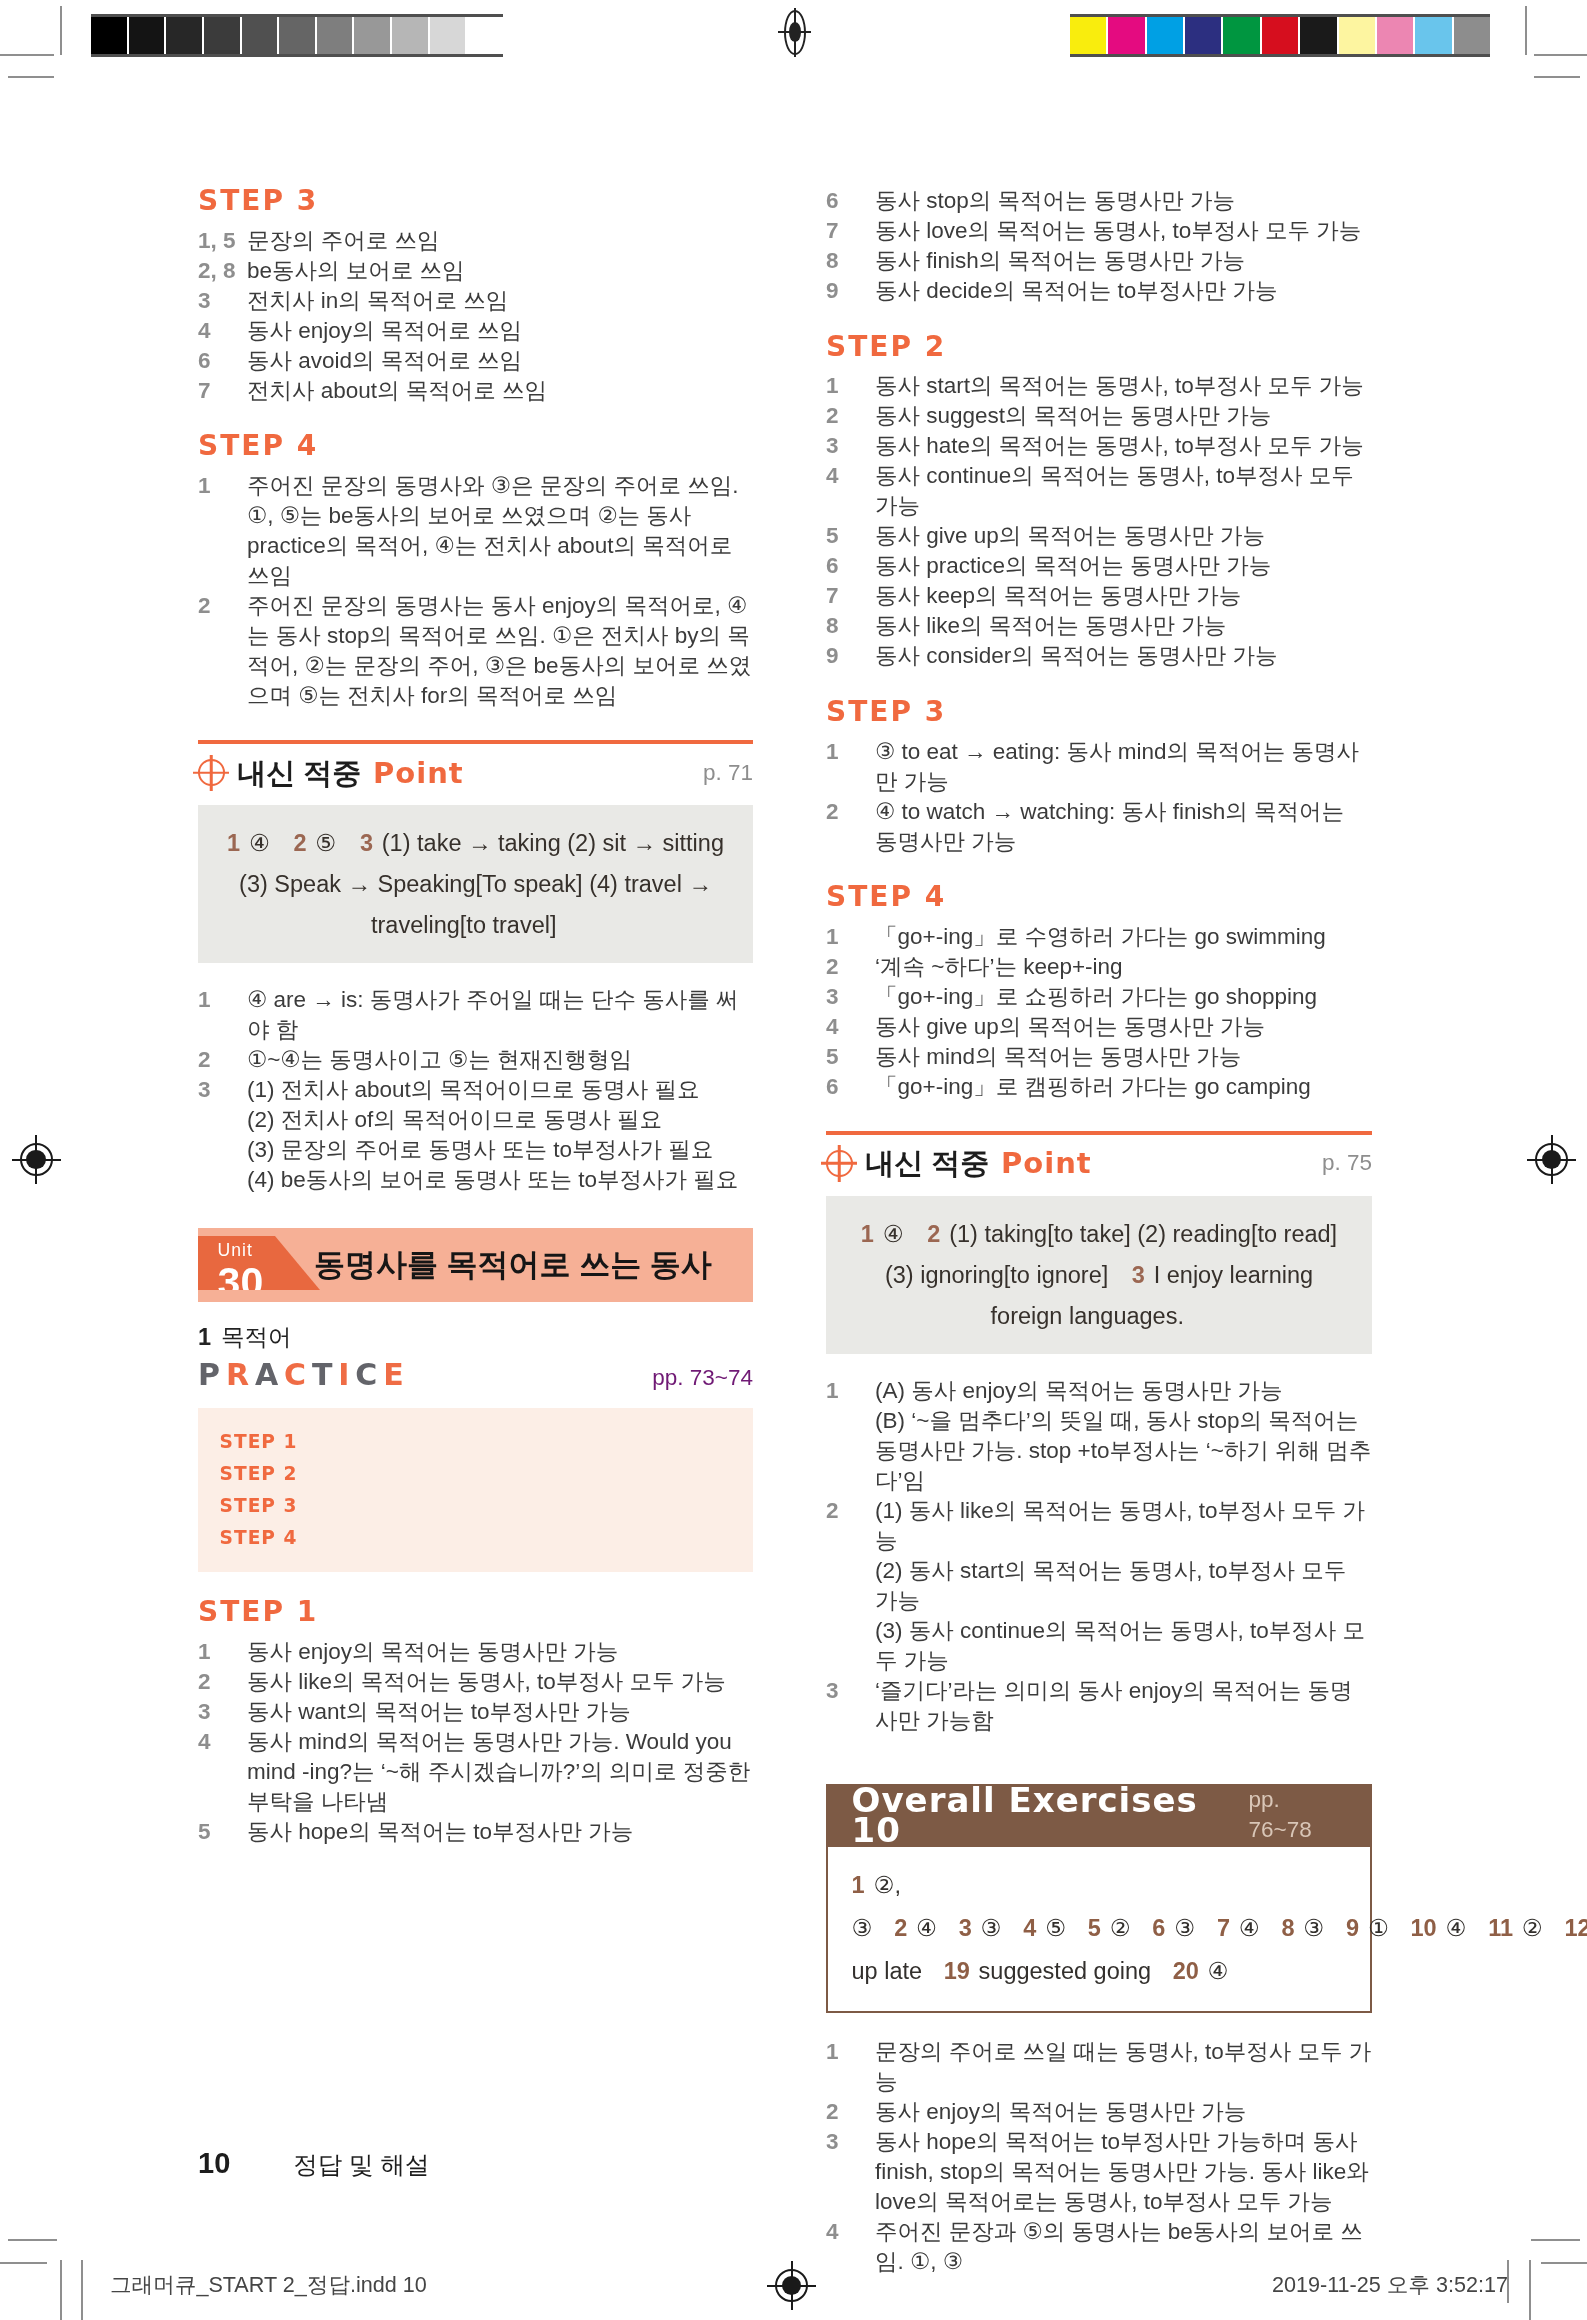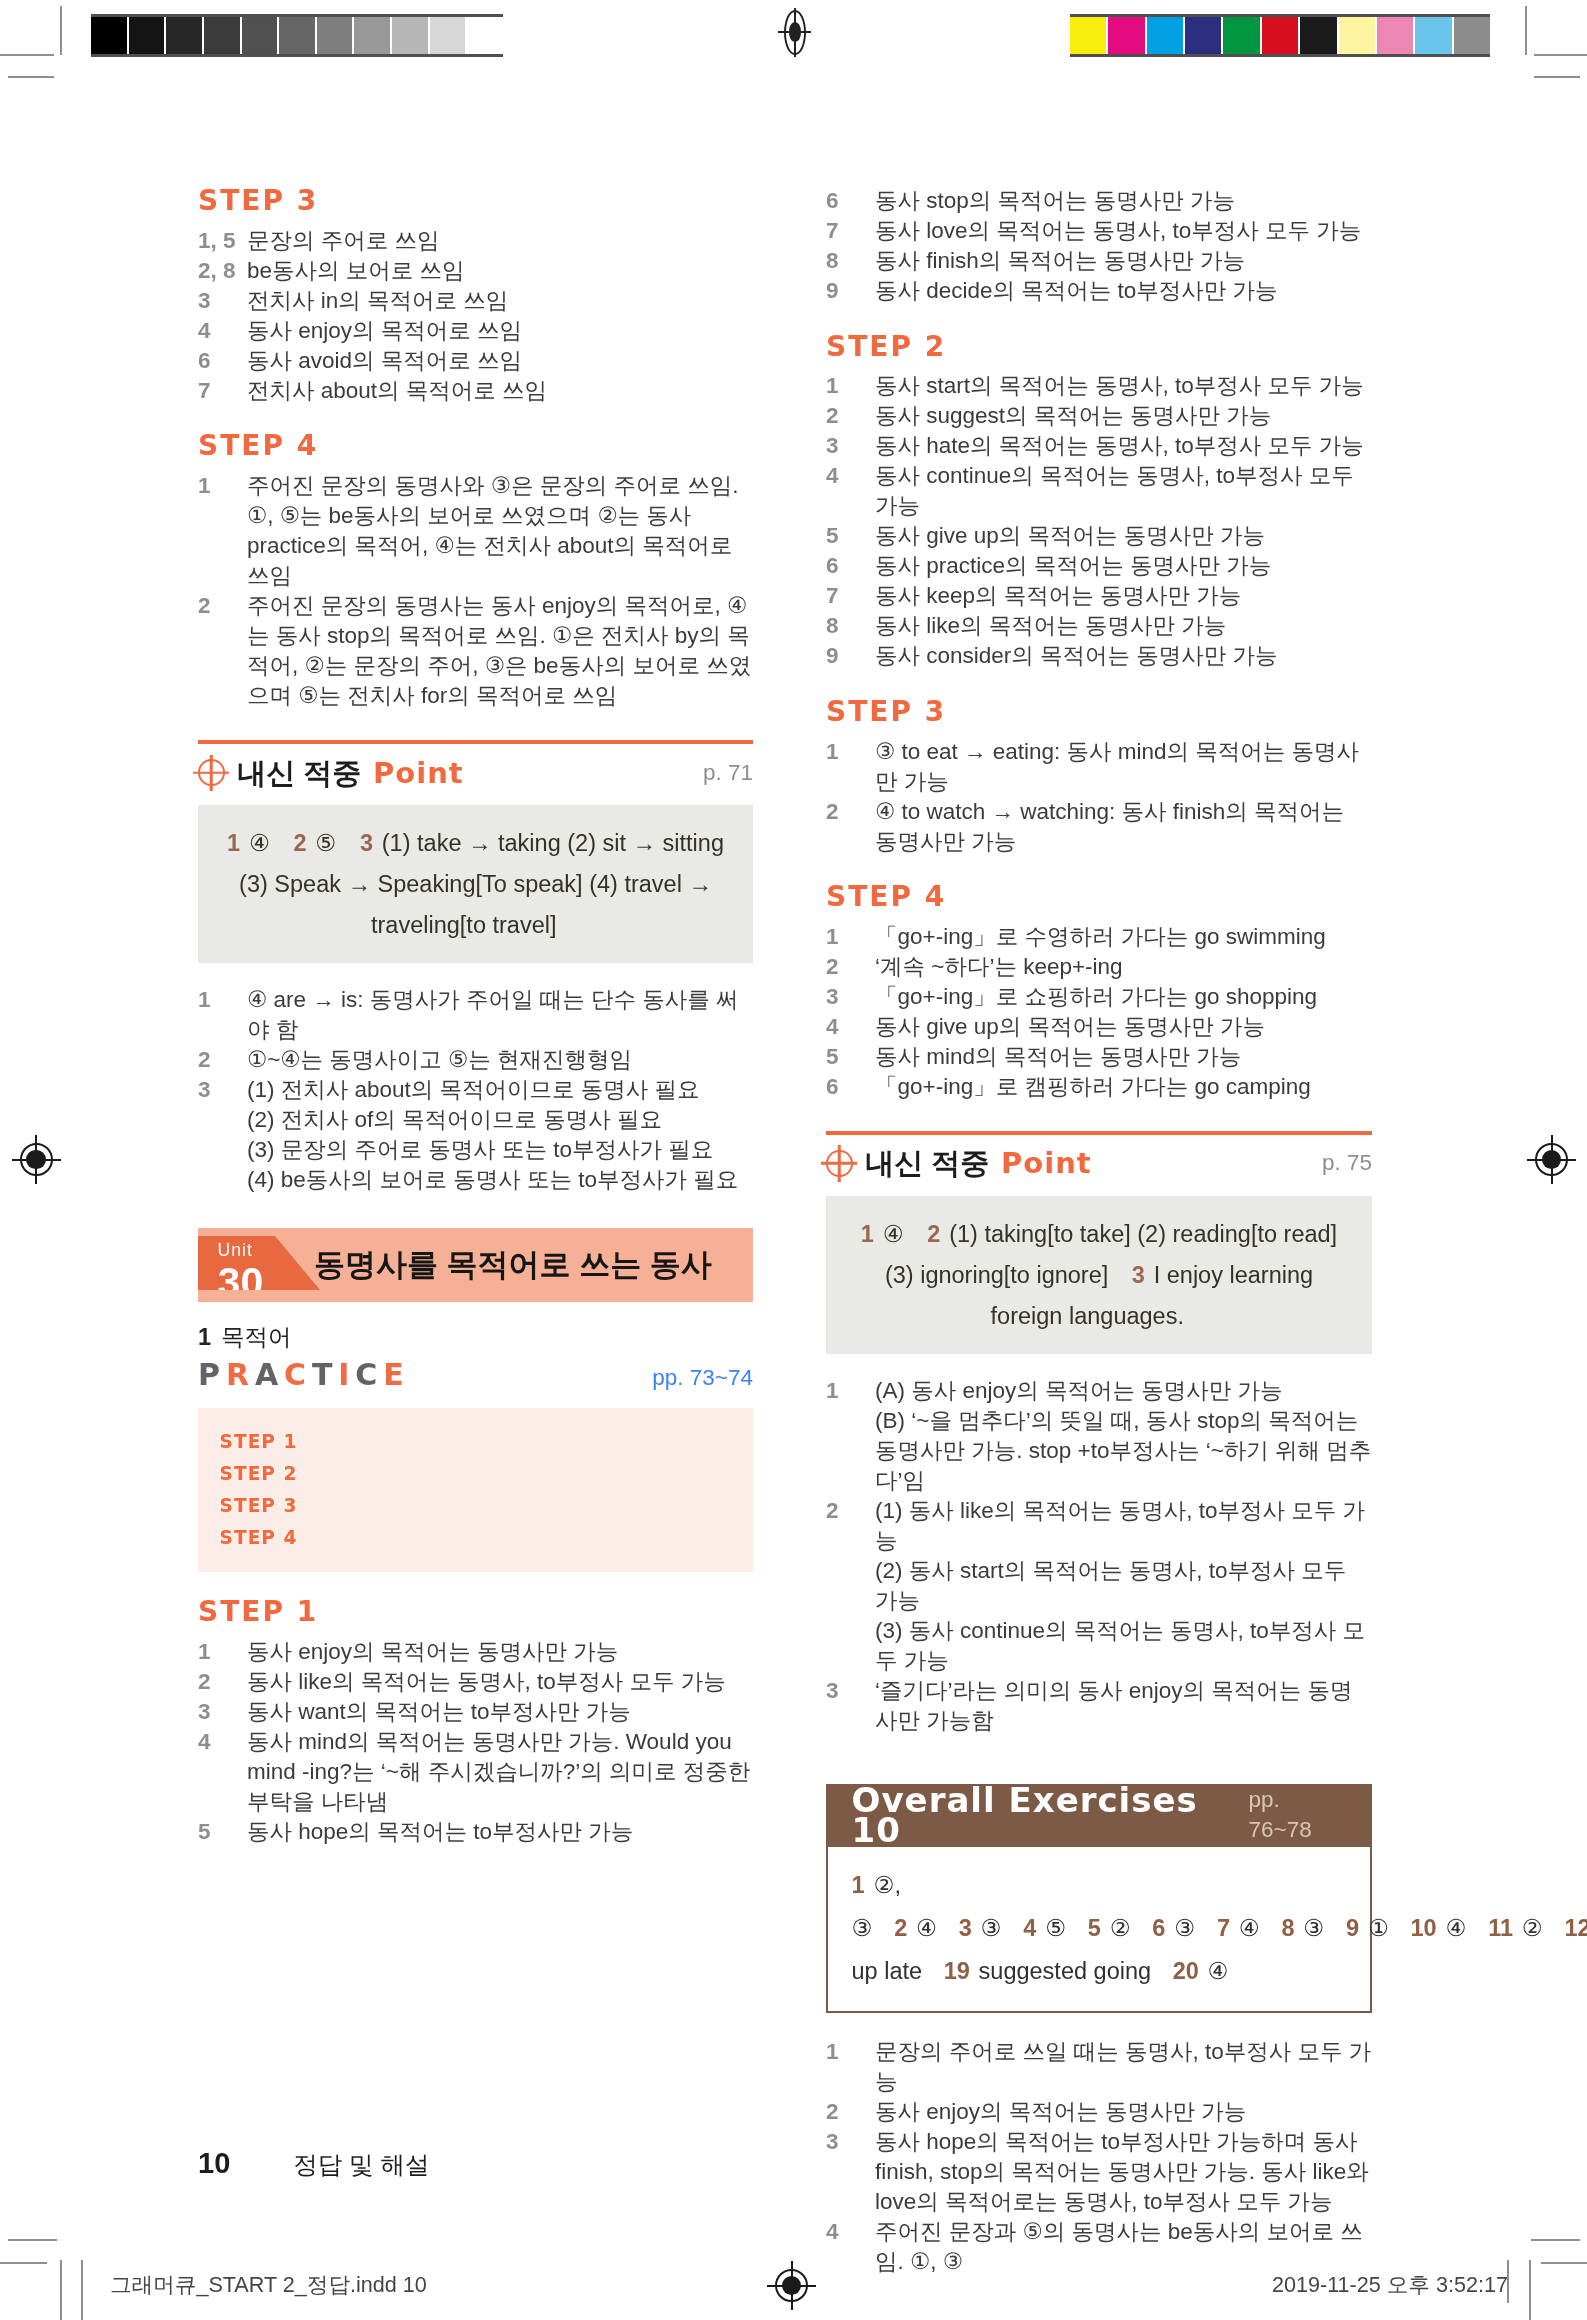--- a/index.html
+++ b/index.html
@@ -68,21 +68,21 @@
               font-size:31px;font-weight:700;color:#161616;}
 
   .subtitle{margin-top:19.6px;font-size:23.5px;color:#222;}
   .sub-n{font-weight:700;margin-right:9.8px;}
 
   
   .practice-head{display:flex;align-items:baseline;margin-top:8px;}
   .practice-word > span{font-size:30px;font-weight:800;margin-right:5.9px;font-family:"DejaVu Sans",sans-serif;}
   .pl-g{color:#63646a;}
   .pl-o{color:#ef6c45;}
-  .pr-ref{margin-left:auto;font-size:22.5px;color:#3b82f6;}
+  .pr-ref{margin-left:auto;font-size:22.5px;color:#701a75;}
 
   .pbox{background:#fceee6;margin-top:15.7px;padding:17.6px 17.6px 17.6px 21.6px;font-size:22.5px;line-height:32px;}
   .prow{display:flex;}
   .plabel{flex:0 0 82px;color:#f0693f;font-weight:800;font-size:18.6px;line-height:32px;letter-spacing:1px;font-family:"DejaVu Sans",sans-serif;}
   .pparts{flex:1;color:#3b332e;}
   .ppart{margin-right:17.6px;}
   .pn{color:#a5674a;font-weight:700;margin-right:7.8px;}
 
   
   .overall{margin-top:48px;}

